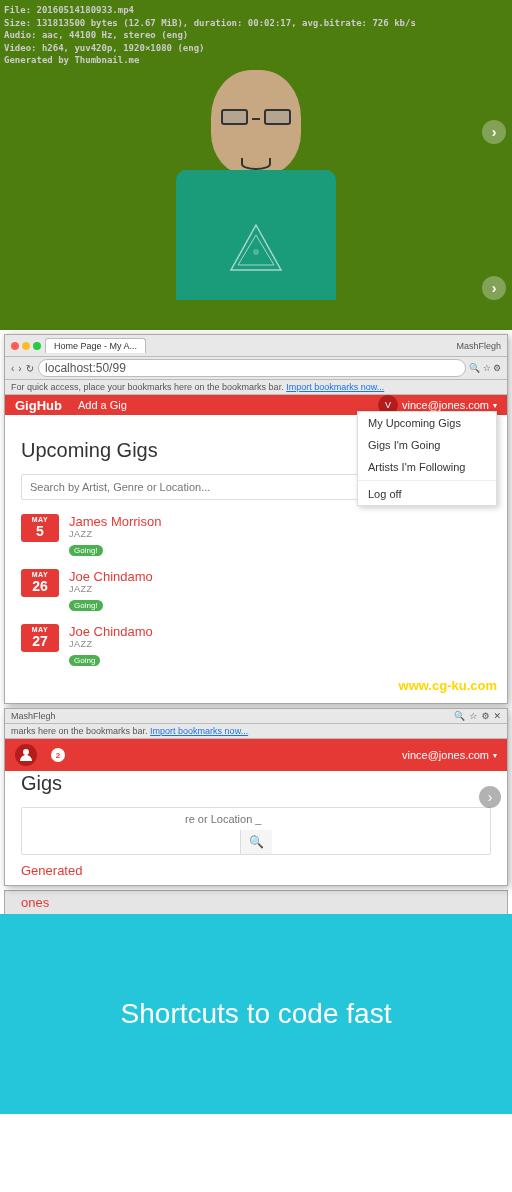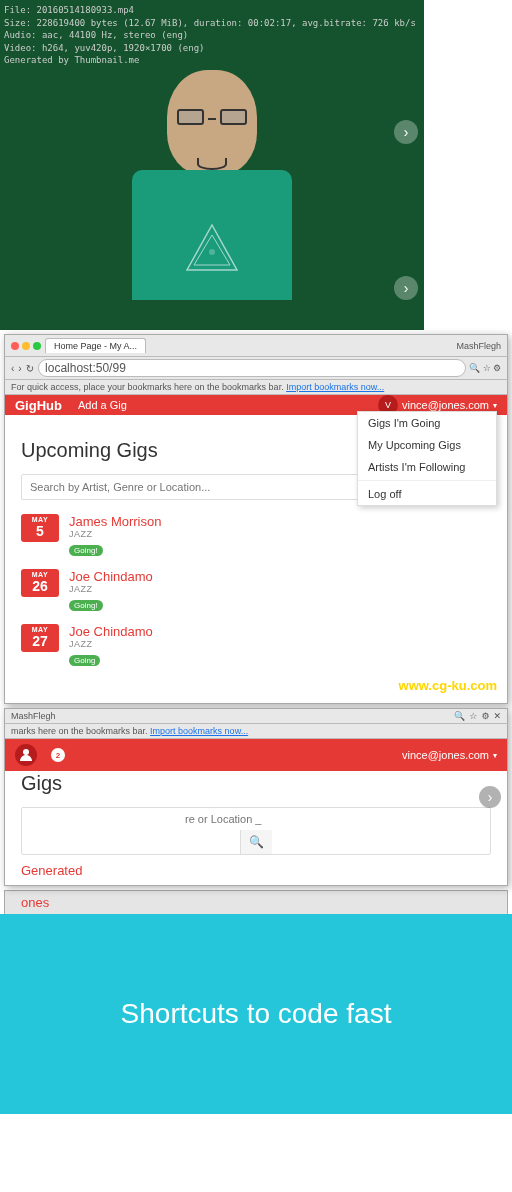--- a/index.html
+++ b/index.html
@@ -1,24 +1,25 @@
 <!DOCTYPE html>
 <html><head>
   <meta charset="utf-8">
   <style>
     * { margin: 0; padding: 0; box-sizing: border-box; }
     body { width: 512px; min-height: 1192px; font-family: Arial, sans-serif; background: #fff; overflow-x: hidden; }
 
     
     .video-area {
-      width: 424px;
+      width: 512px;
       height: 330px;
-      background: #14532d;
+      background: #4d7c0f;
       position: relative;
       overflow: hidden;
+      font-weight: bold;
     }
     .video-info {
       position: absolute;
       top: 4px;
       left: 4px;
       color: #ccc;
       font-size: 9px;
       line-height: 1.4;
       font-family: monospace;
     }
@@ -438,23 +439,23 @@
       align-items: center;
       gap: 2px;
     }
   </style>
 </head>
 <body>
 
 <div class="video-area">
   <div class="video-info">
     <div>File: 20160514180933.mp4</div>
-    <div>Size: 228619400 bytes (12.67 MiB), duration: 00:02:17, avg.bitrate: 726 kb/s</div>
+    <div>Size: 131813500 bytes (12.67 MiB), duration: 00:02:17, avg.bitrate: 726 kb/s</div>
     <div>Audio: aac, 44100 Hz, stereo (eng)</div>
-    <div>Video: h264, yuv420p, 1920×1700 (eng)</div>
+    <div>Video: h264, yuv420p, 1920×1080 (eng)</div>
     <div>Generated by Thumbnail.me</div>
   </div>
 
   <div class="person-silhouette">
     <div class="person-body">
       <div class="head">
         <div class="glasses">
           <div class="glass-frame"></div>
           <div class="glass-bridge"></div>
           <div class="glass-frame"></div>
@@ -510,22 +511,22 @@
   <div class="app-navbar">
     <span class="nav-brand">GigHub</span>
     <span class="nav-link">Add a Gig</span>
     <div class="nav-spacer"></div>
     <div class="nav-avatar">V</div>
     <div class="nav-user" style="position:relative;">
       <span>vince@jones.com</span>
       <span class="nav-caret">▾</span>
 
       <div class="dropdown-menu">
+        <span class="dropdown-item">My Upcoming Gigs</span>
         <span class="dropdown-item">Gigs I'm Going</span>
-        <span class="dropdown-item">My Upcoming Gigs</span>
         <span class="dropdown-item">Artists I'm Following</span>
         <hr class="dropdown-divider">
         <span class="dropdown-item">Log off</span>
       </div>
     </div>
   </div>
 
   <div class="app-content">
     <h1 class="page-title">Upcoming Gigs</h1>
     <div class="search-bar">

